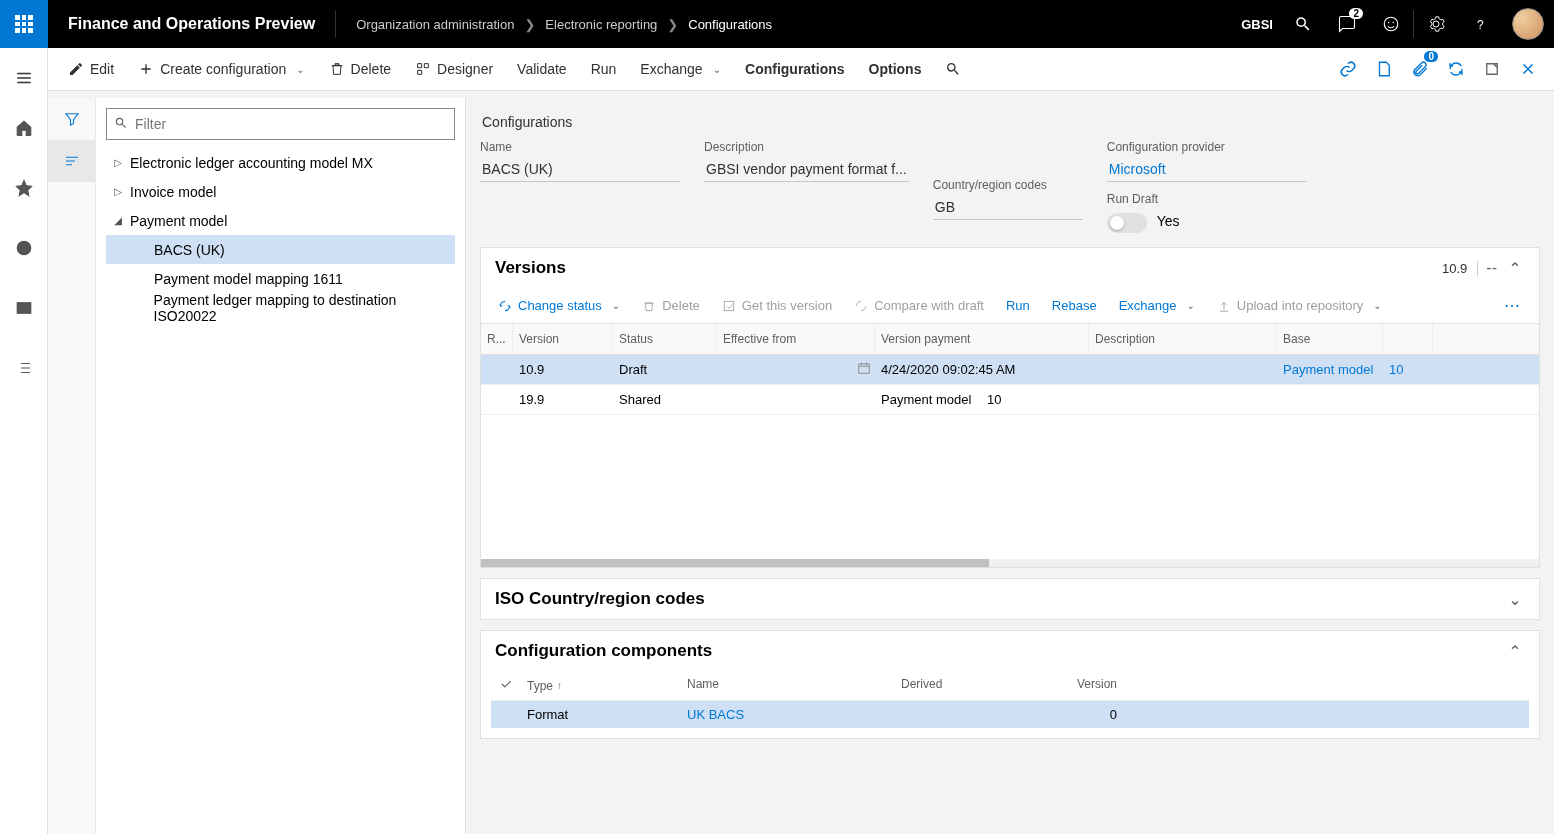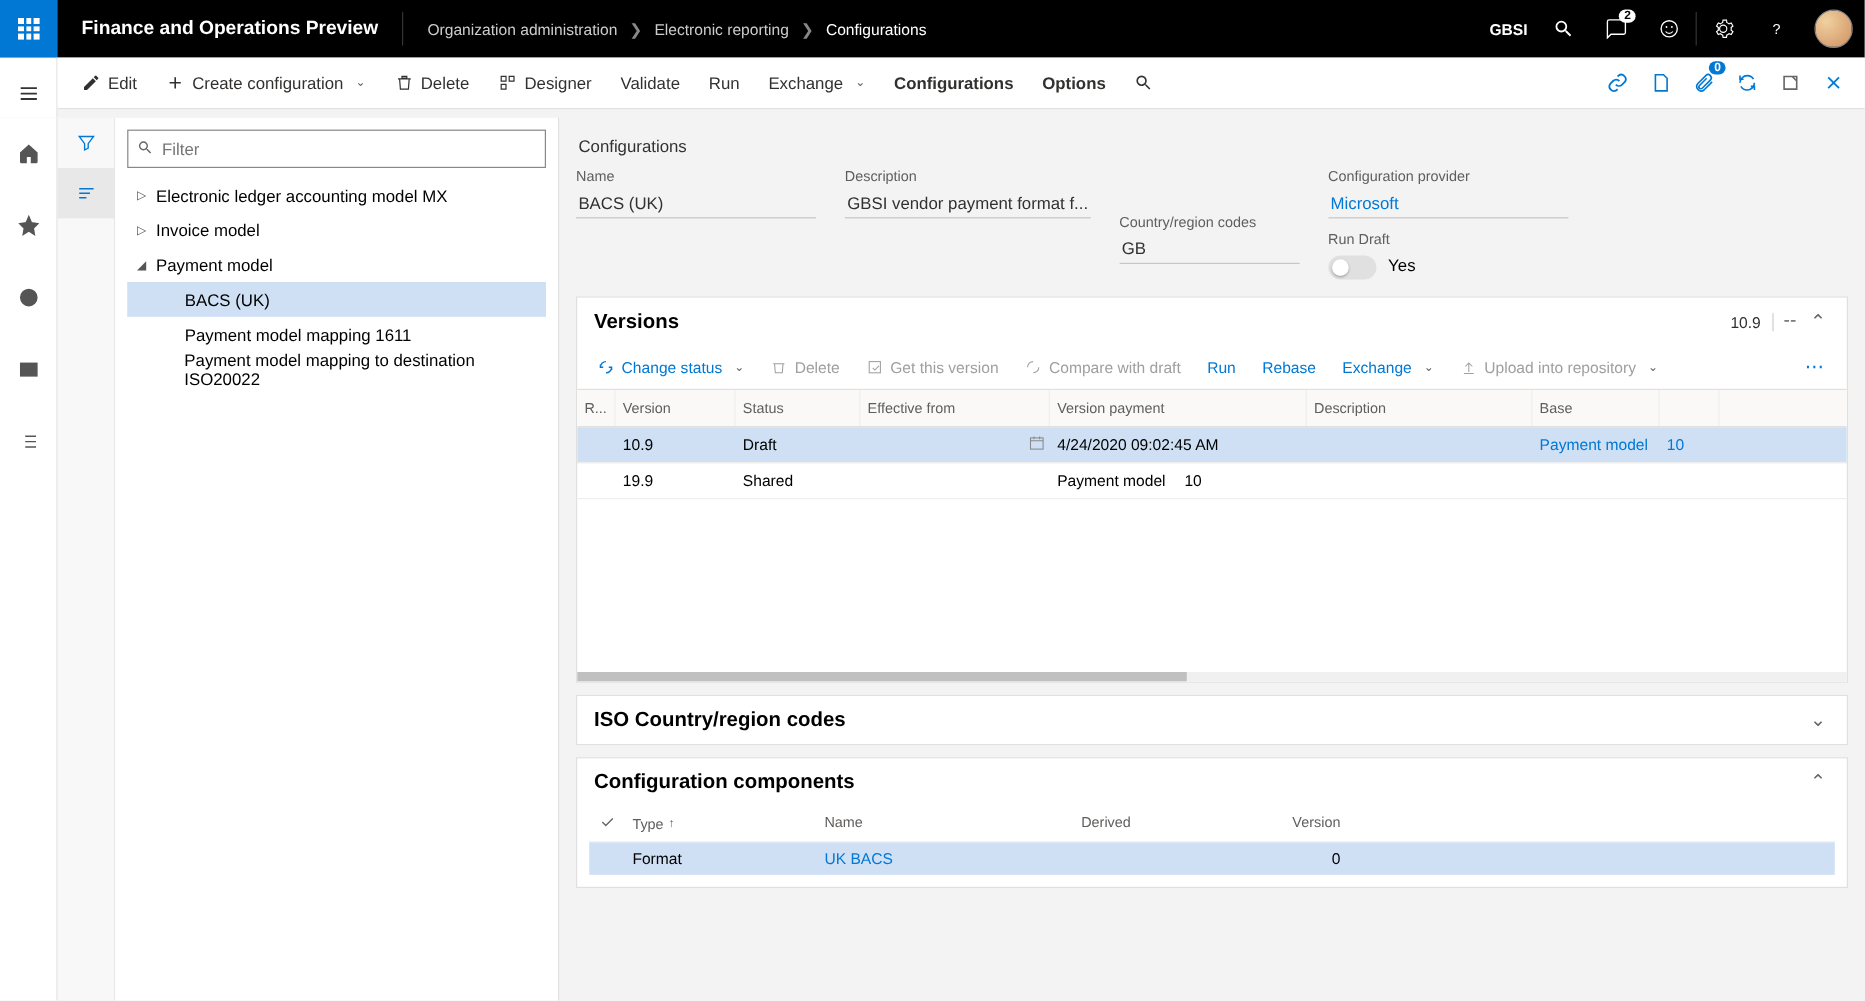--- a/index.html
+++ b/index.html
@@ -335,21 +335,21 @@
       <div class="tree-item selected indent-1">
           <span class="tree-caret"></span>
           <span class="tree-label">BACS (UK)</span>
         </div>
       <div class="tree-item indent-1">
           <span class="tree-caret"></span>
           <span class="tree-label">Payment model mapping 1611</span>
         </div>
       <div class="tree-item indent-1">
           <span class="tree-caret"></span>
-          <span class="tree-label">Payment model mapping to destination ISO20022</span>
+          <span class="tree-label">Payment ledger mapping to destination ISO20022</span>
         </div>
     </div>
 
     <div class="content">
       <div class="section-title">Configurations</div>
       <div class="field-row">
         <div class="field">
             <span class="field-label">Name</span>
             <span class="field-value">BACS (UK)</span>
           </div>

